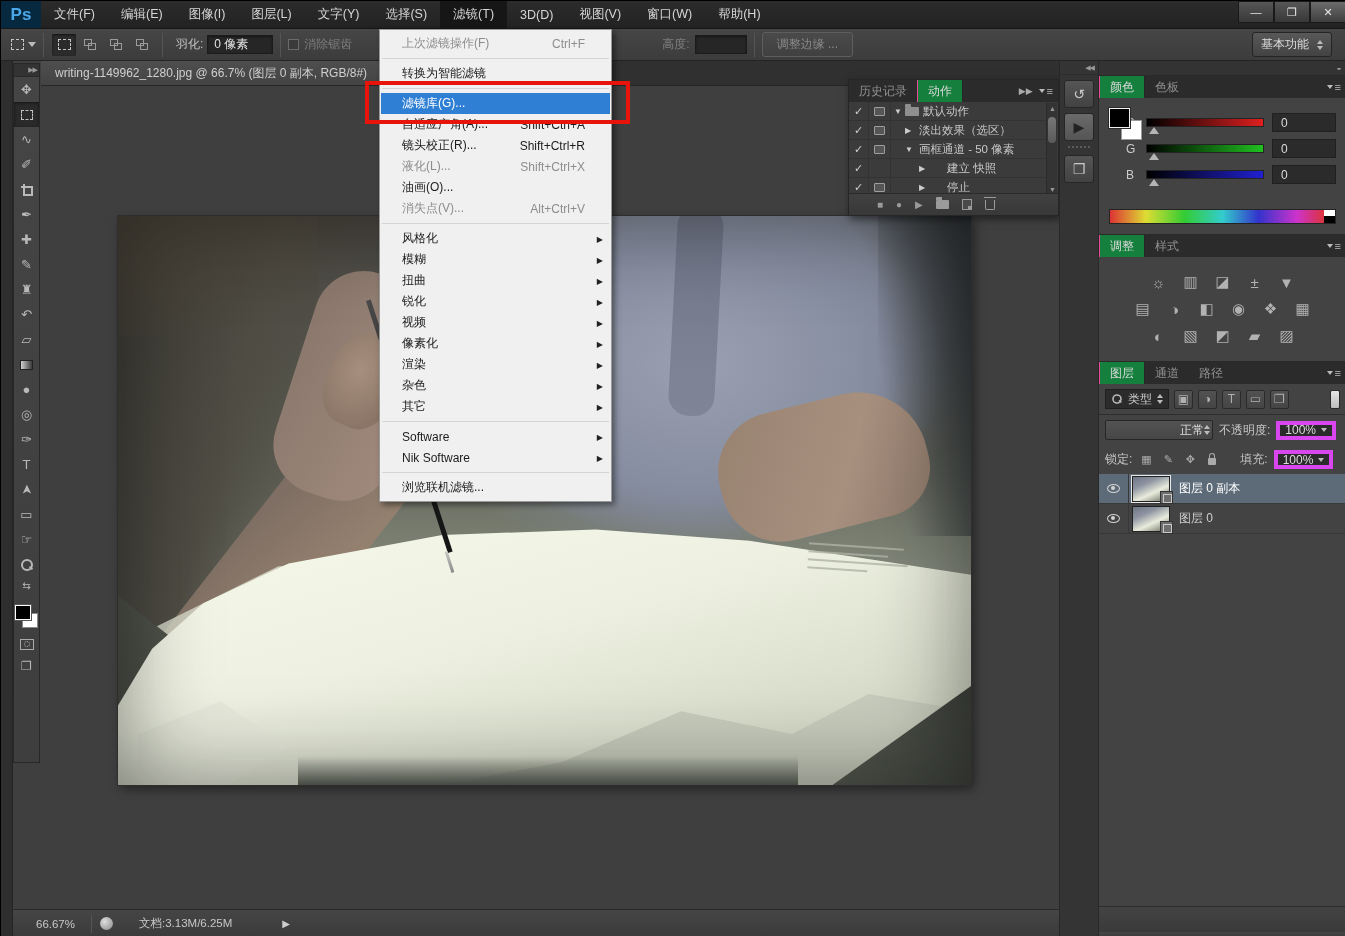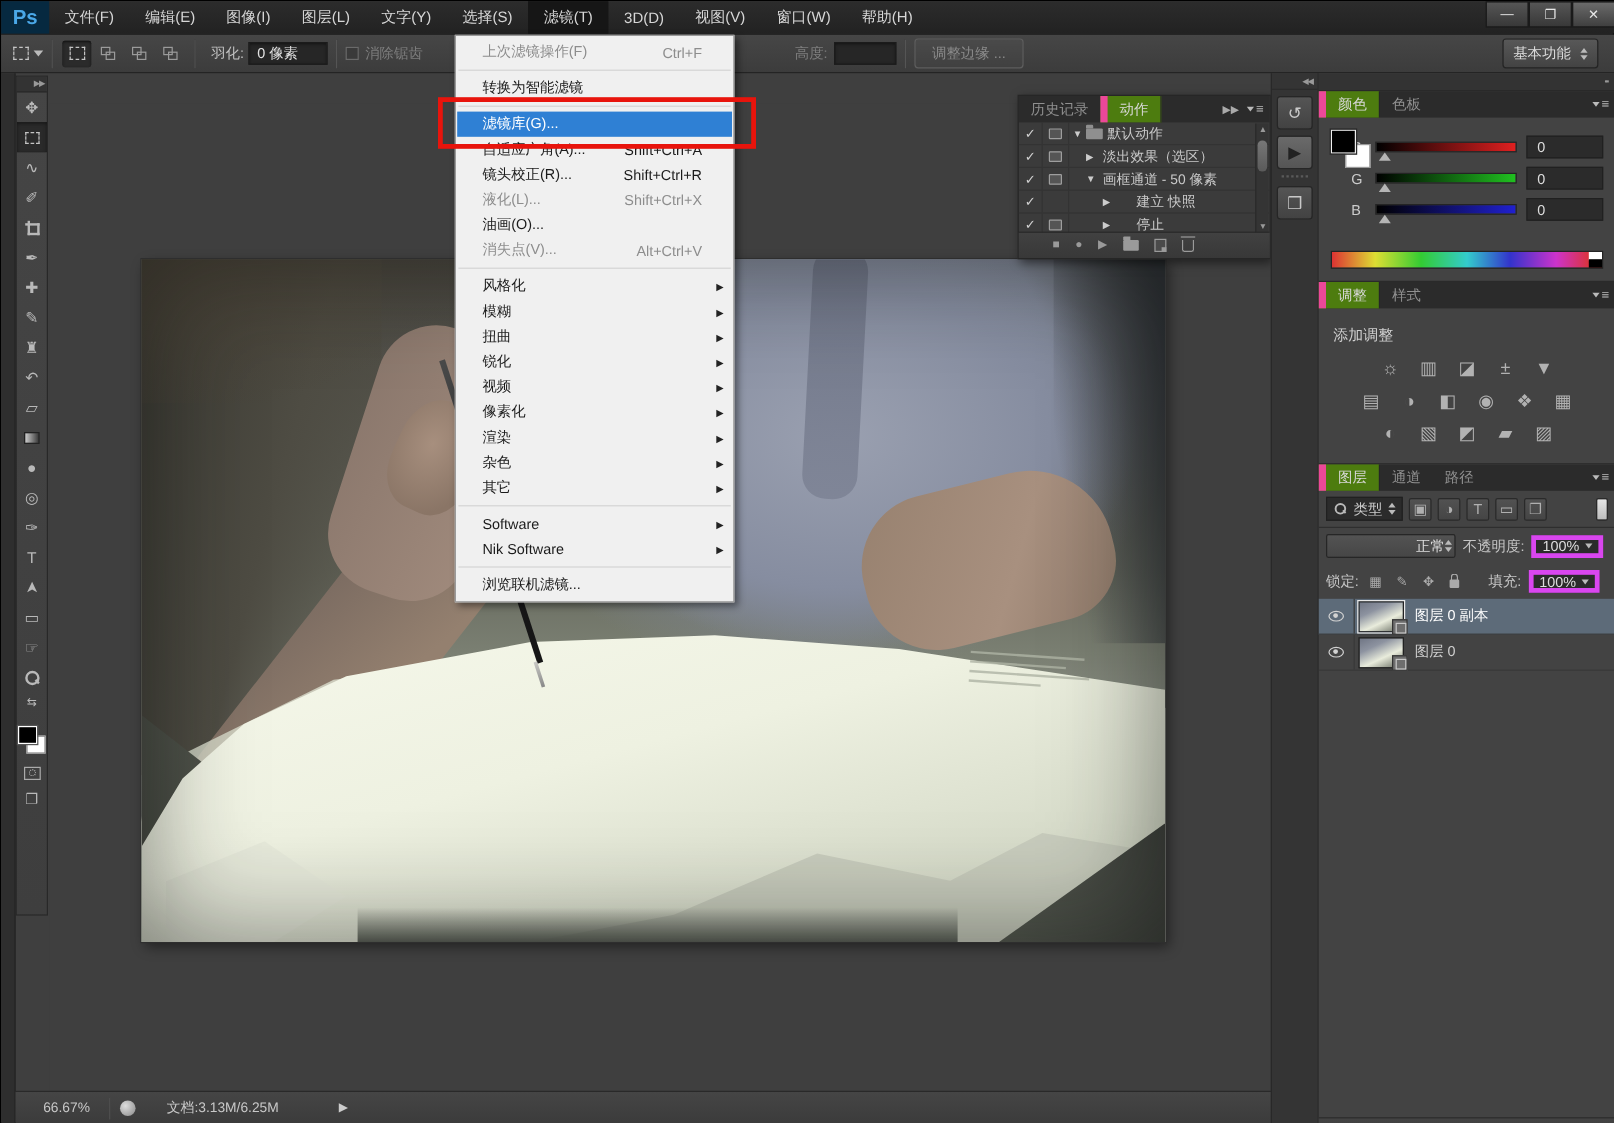--- a/index.html
+++ b/index.html
@@ -94,21 +94,21 @@
   #statusbar{position:absolute;left:12px;top:908px;width:1206px;height:28px;background:linear-gradient(#454545,#3b3b3b);border-top:1px solid #292929;display:flex;align-items:center;font-size:11.5px;color:#c8c8c8;}
   #zoomfield{width:70px;text-align:right;padding-right:8px;}
   .vline{width:1px;height:18px;background:#2c2c2c;border-right:1px solid #555;margin:0 8px;}
   #statusicon{width:13px;height:13px;border-radius:50%;background:radial-gradient(circle at 35% 35%,#ddd,#888);margin-right:26px;}
   #statusexpand{margin-left:50px;color:#ccc;font-size:10px;}
 
   
   #actionspanel{position:absolute;left:847px;top:78px;width:211px;height:137px;background:#3b3b3b;border:1px solid #262626;box-shadow:2px 3px 8px rgba(0,0,0,.5);}
   .ptabs{height:22px;background:#2b2b2b;display:flex;align-items:stretch;font-size:12px;}
   .ptab{padding:0 10px;color:#909090;display:flex;align-items:center;}
-  .ptab.active{background:#4d7c0f;color:#d8d8d8;border-right:1px solid #262626;border-left:6px solid #ec4899;}
+  .ptab.active{background:#15803d;color:#d8d8d8;border-right:1px solid #262626;border-left:1px solid #ec4899;}
   .ptab-tools{margin-left:auto;display:flex;align-items:center;gap:6px;padding-right:5px;color:#aaa;font-size:9px;}
   .pmenuicon{display:flex;align-items:center;gap:2px;color:#bbb;}
   .pmenuicon b{width:0;height:0;border-left:3px solid transparent;border-right:3px solid transparent;border-top:4px solid #bbb;}
   .pmenuicon span{font-size:11px;letter-spacing:0;line-height:8px;}
   .arow{height:19px;display:flex;align-items:center;border-bottom:1px solid #333;font-size:11.5px;color:#c9c9c9;}
   .acheck{width:20px;text-align:center;color:#d0d0d0;border-right:1px solid #333;align-self:stretch;display:flex;align-items:center;justify-content:center;font-size:11px;}
   .adialog{width:22px;border-right:1px solid #333;align-self:stretch;display:flex;align-items:center;justify-content:center;}
   .adialog b{width:11px;height:9px;border:1px solid #9e9e9e;background:#555;border-radius:1px;}
   .acaret{width:14px;font-size:8px;color:#ccc;text-align:center;}
   .afolder{width:14px;height:9px;background:#8f8f8f;border-radius:1px;position:relative;margin-right:4px;}
@@ -253,20 +253,23 @@
     <div class="refinebtn">调整边缘 ...</div>
     <div id="workspace">
       <span>基本功能</span>
       <span class="updown">
           <b></b>
           <i></i>
         </span>
     </div>
   </div>
 
+  <div id="tabbar">
+    <div id="doctab">writing-1149962_1280.jpg @ 66.7% (图层 0 副本, RGB/8#)</div>
+  </div>
 
   <div id="leftspine"></div>
   <div id="toolbar">
     <div id="toolbar-head">▶▶</div>
     <div class="tool">✥</div>
     <div class="tool active">
         <span class="dashedbox"></span>
       </div>
     <div class="tool">∿</div>
     <div class="tool">✐</div>
@@ -472,21 +475,20 @@
         <div class="ptab active">调整</div>
         <div class="ptab">样式</div>
         <div class="ptab-tools">
             <span class="pmenuicon">
               <b></b>
               <span>≡</span>
             </span>
           </div>
       </div>
       <div class="panelbody">
-        <div id="adjheader">添加调整</div>
         <div class="adjrow">
           <span class="adjicon">☼</span>
           <span class="adjicon">▥</span>
           <span class="adjicon">◪</span>
           <span class="adjicon">±</span>
           <span class="adjicon">▼</span>
         </div>
         <div class="adjrow">
           <span class="adjicon">▤</span>
           <span class="adjicon">◑</span>

